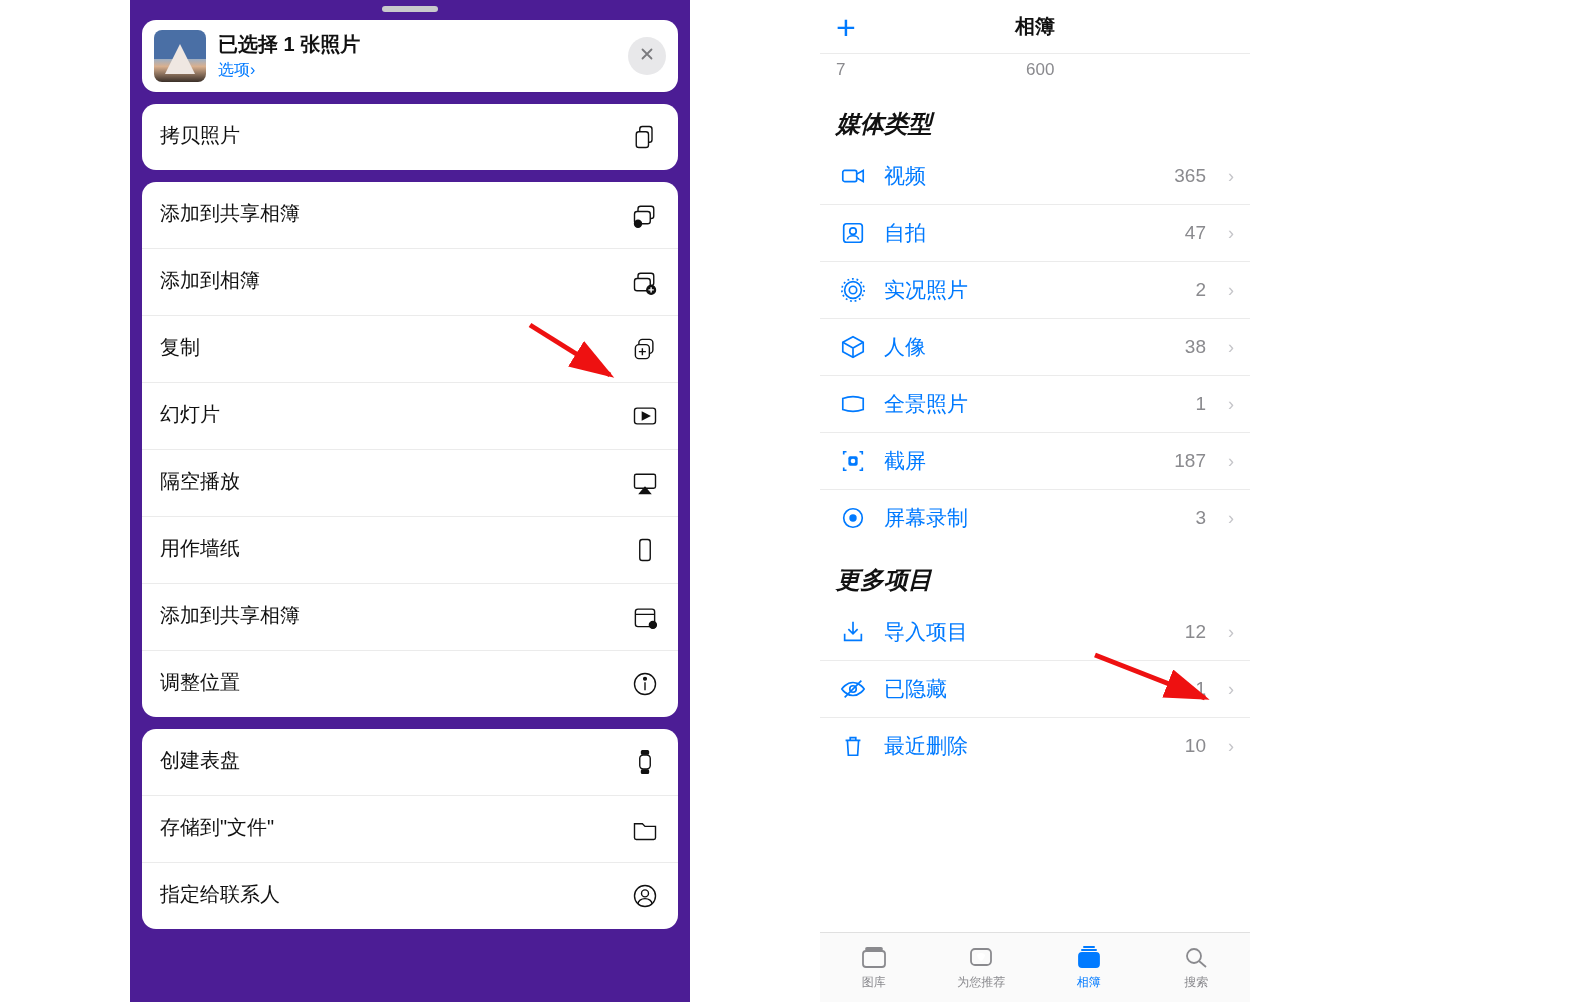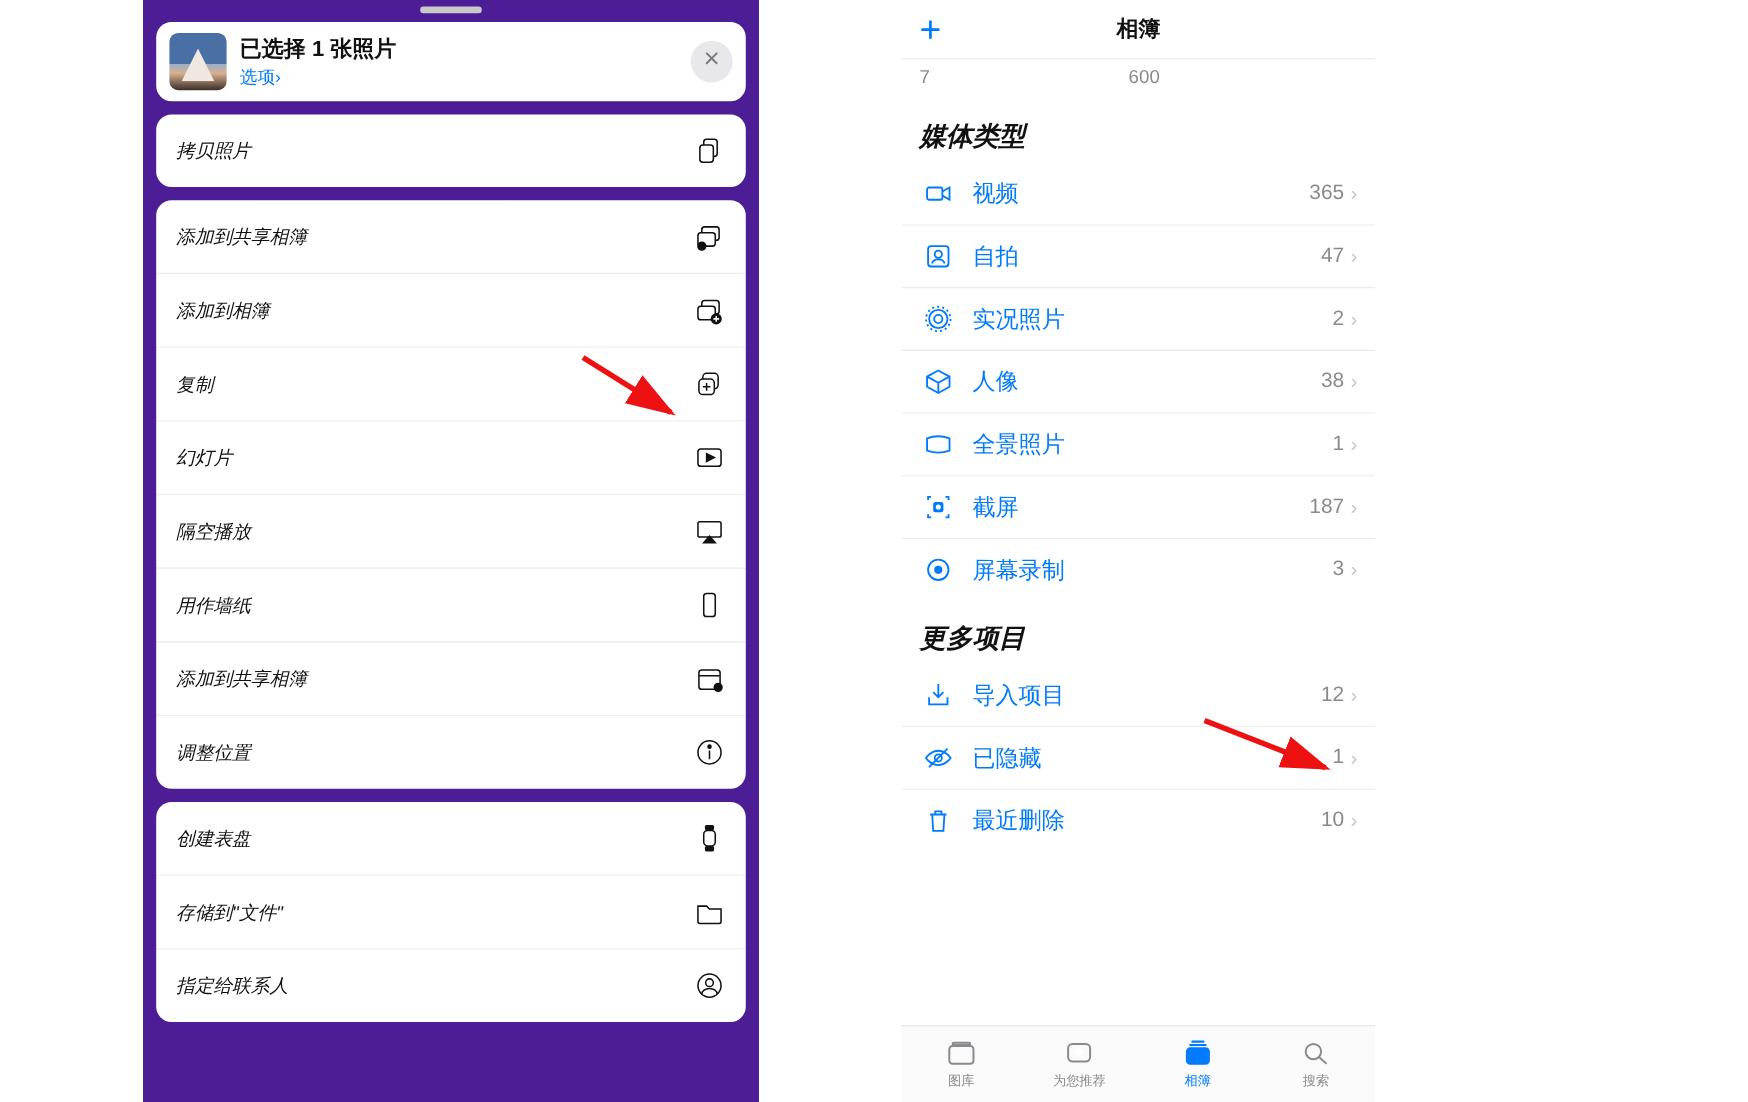--- a/index.html
+++ b/index.html
@@ -40,25 +40,24 @@
     color:#7a7a7e; font-size:20px;
   }
 
   .group {
     margin: 12px;
     background: #ffffff;
     border-radius: 14px;
     overflow: hidden;
   }
   .row {
-    display:flex; align-items:center; justify-content:space-between;
+    display:flex; justify-content:space-between;
     padding: 18px 18px;
-    font-size: 17px;
+    font-size: 20px;
     border-bottom: 1px solid rgba(0,0,0,0.08);
-    font-style: italic;
   }
   .row:last-child { border-bottom: none; }
   .row .ico { width: 30px; height: 30px; display:flex; align-items:center; justify-content:center; }
   .row .ico svg { width: 28px; height: 28px; stroke: #111; stroke-width: 1.6; fill: none; }
 
   .arrow-left {
     position: absolute;
     pointer-events: none;
   }
   .arrow-left svg { overflow: visible; }
@@ -87,21 +86,21 @@
   .list-row {
     display:flex; align-items:center;
     padding: 14px 16px 14px 16px;
     border-bottom: 1px solid rgba(0,0,0,0.08);
     font-size: 21px;
   }
   .list-row.noline { border-bottom: none; }
   .list-row .li-ico { width: 34px; display:flex; align-items:center; justify-content:center; margin-right: 14px; }
   .list-row .li-ico svg { width:26px; height:26px; fill:none; stroke:#007aff; stroke-width:1.8; }
   .list-row .li-lab { color:#007aff; flex: 1 1 auto; }
-  .list-row .li-cnt { color:#8a8a8e; font-size:19px; margin-right:6px; }
+  .list-row .li-cnt { color:#8a8a8e; font-size:19px; margin-right:22px; }
   .list-row .chev { color:#c5c5c9; font-size:18px; }
 
   .tabbar {
     position:absolute; bottom:0; left:0; right:0;
     height: 70px; border-top:1px solid rgba(0,0,0,0.1);
     display:flex; background:#fafafa;
   }
   .tab { flex:1; display:flex; flex-direction:column; align-items:center; justify-content:center; gap:2px; font-size:12px; color:#8a8a8e; }
   .tab.active { color:#007aff; }
   .tab svg { width:28px; height:24px; fill:none; stroke:currentColor; stroke-width:1.8; }

